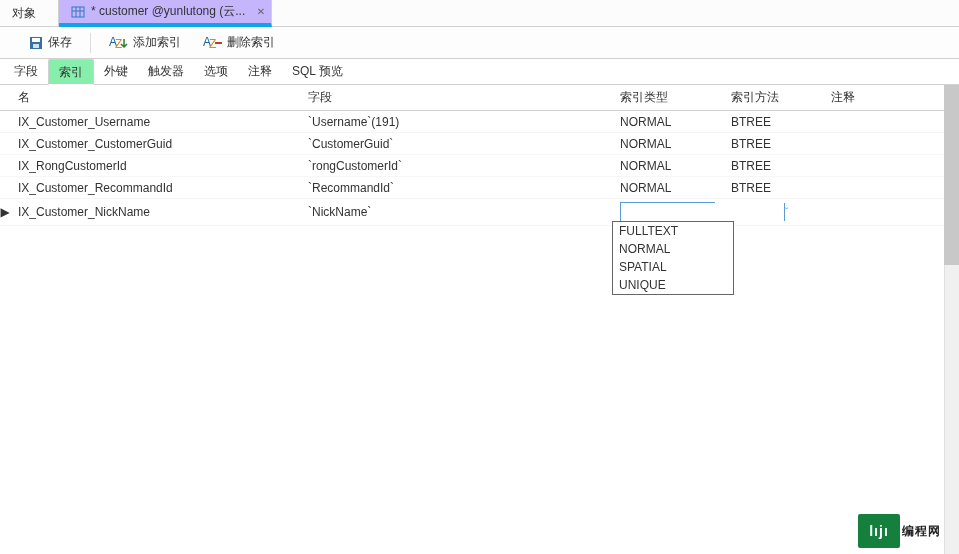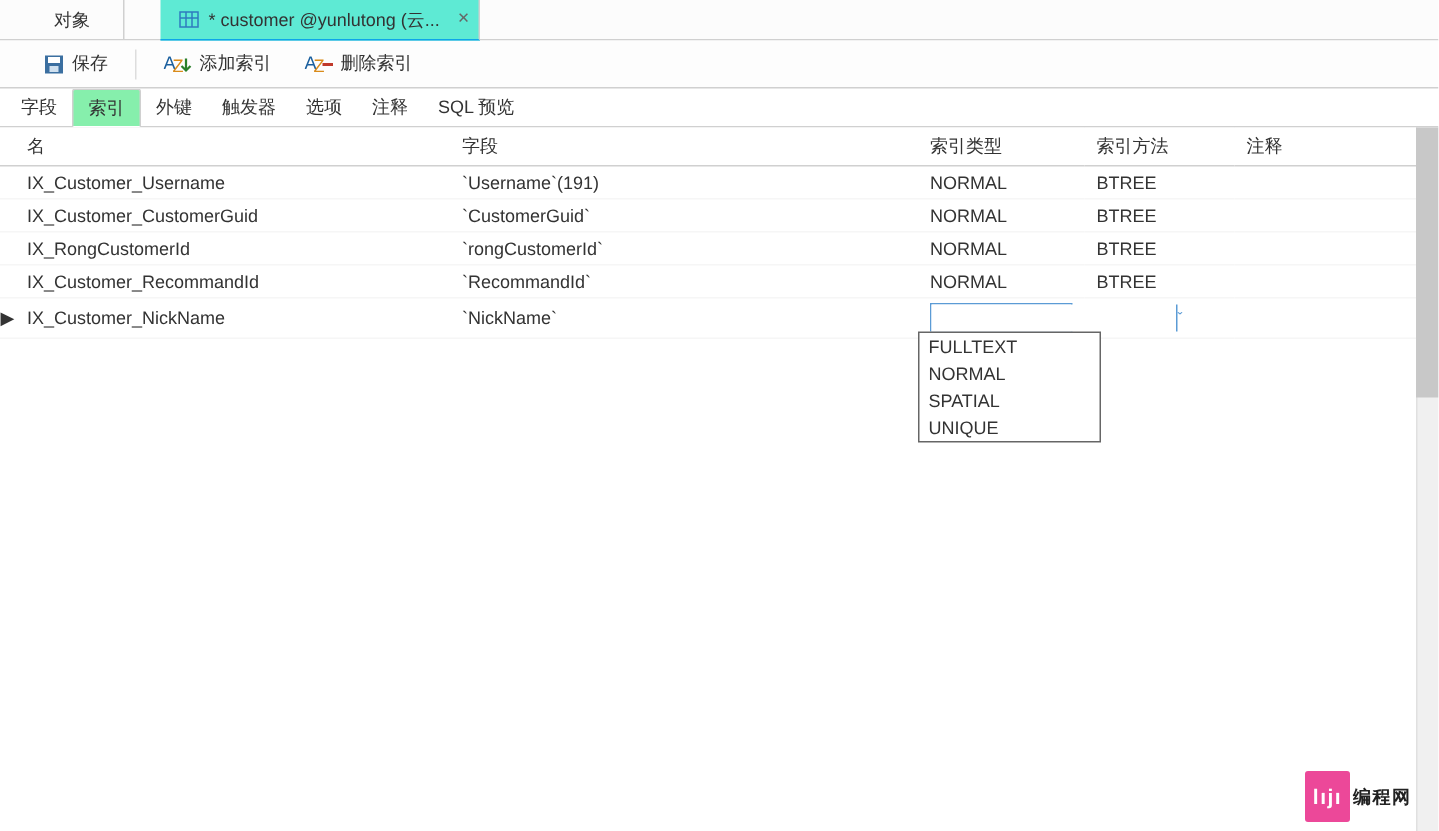--- a/index.html
+++ b/index.html
@@ -1,20 +1,20 @@
 <!DOCTYPE html>
 <html><head>
 <meta charset="utf-8">
 <style>
 * { margin:0; padding:0; box-sizing:border-box; font-family:"Microsoft YaHei","Segoe UI",Arial,sans-serif; font-size:12px; }
 html,body { width:959px; height:554px; background:#fff; overflow:hidden; color:#333; }
 
 .topbar { display:flex; border-bottom:1px solid #d0d0d0; height:27px; background:#fcfcfc; }
-.top-tab { display:flex; align-items:center; padding:0 12px; border-right:1px solid #d0d0d0; gap:6px; position:relative;margin-left:24px; }
-.top-tab.active { background:#5eead4; border-bottom:1px solid #0ea5e9; margin-bottom:-1px; }
+.top-tab { display:flex; align-items:center; padding:0 12px; border-right:1px solid #d0d0d0; gap:6px; position:relative; }
+.top-tab.active { background:#c4b5fd; border-bottom:4px solid #0ea5e9; margin-bottom:-1px; }
 .close-x { position:absolute; right:6px; top:6px; font-size:10px; color:#666; }
 
 .toolbar { display:flex; align-items:center; height:32px; border-bottom:1px solid #d0d0d0; gap:14px; padding:0 24px; background:#fdfdfd; }
 .tool-btn { display:flex; align-items:center; gap:4px; cursor:pointer; padding:2px 4px; }
 
 .subtabs { display:flex; height:26px; border-bottom:1px solid #d0d0d0; padding-left:4px; }
 .subtab { padding:4px 10px 0 10px; color:#333; cursor:pointer; }
 .subtab.active { border:1px solid #d0d0d0; border-bottom:1px solid #fff; margin-bottom:-1px; background:#86efac; border-radius:2px 2px 0 0;text-align:center; }
 
 .grid-wrap { position:relative; height:469px; }
@@ -28,21 +28,21 @@
 .combo input { flex:1; border:none; outline:none; padding:0 4px; }
 .combo .arrow { width:16px; display:flex; align-items:center; justify-content:center; border-left:1px solid #5b9bd5; color:#5b9bd5; font-size:10px; cursor:pointer; }
 
 .dropdown { position:absolute; left:612px; top:136px; width:122px; border:1px solid #666; background:#fff; z-index:10; }
 .dropdown div { padding:2px 6px; cursor:pointer; }
 
 .vscroll { position:absolute; right:0; top:0; width:15px; height:100%; background:#f0f0f0; border-left:1px solid #e0e0e0; }
 .vthumb { position:absolute; right:0; top:0; width:15px; height:180px; background:#c8c8c8; }
 
 .watermark { position:absolute; right:18px; bottom:6px; display:flex; align-items:center; gap:2px; font-weight:bold; font-size:24px; letter-spacing:1px; color:#222; }
-.wm-logo { width:30px; height:34px; background:#ec4899; display:flex; align-items:center; justify-content:center; color:#fff; font-size:14px; border-radius:2px; font-weight:bold; }
+.wm-logo { width:42px; height:34px; background:#15803d; display:flex; align-items:center; justify-content:center; color:#fff; font-size:14px; border-radius:2px; font-weight:bold; }
 
 svg { display:block; }
 </style>
 </head>
 <body>
 
 <div class="topbar">
   <div class="top-tab" style="padding-right:22px;">
     <span>对象</span>
   </div>

